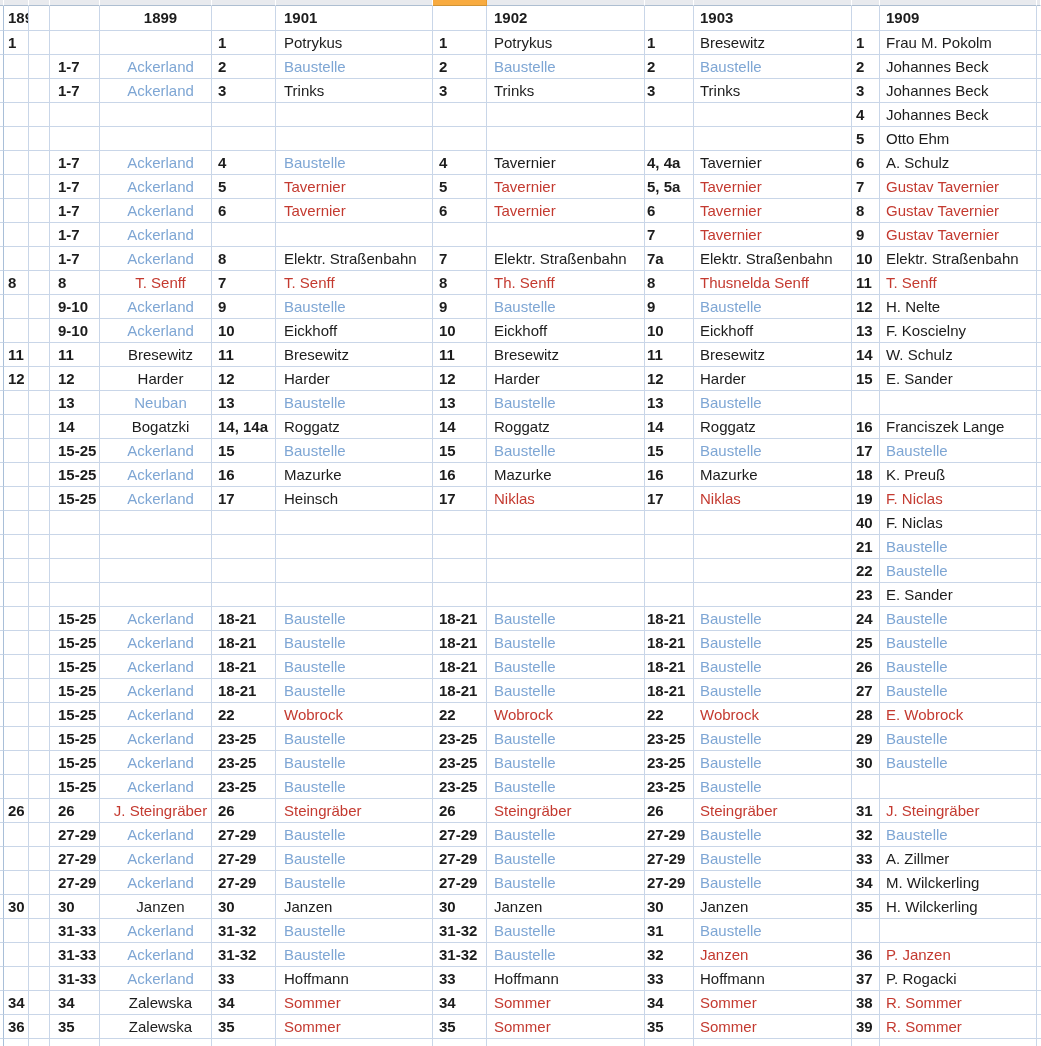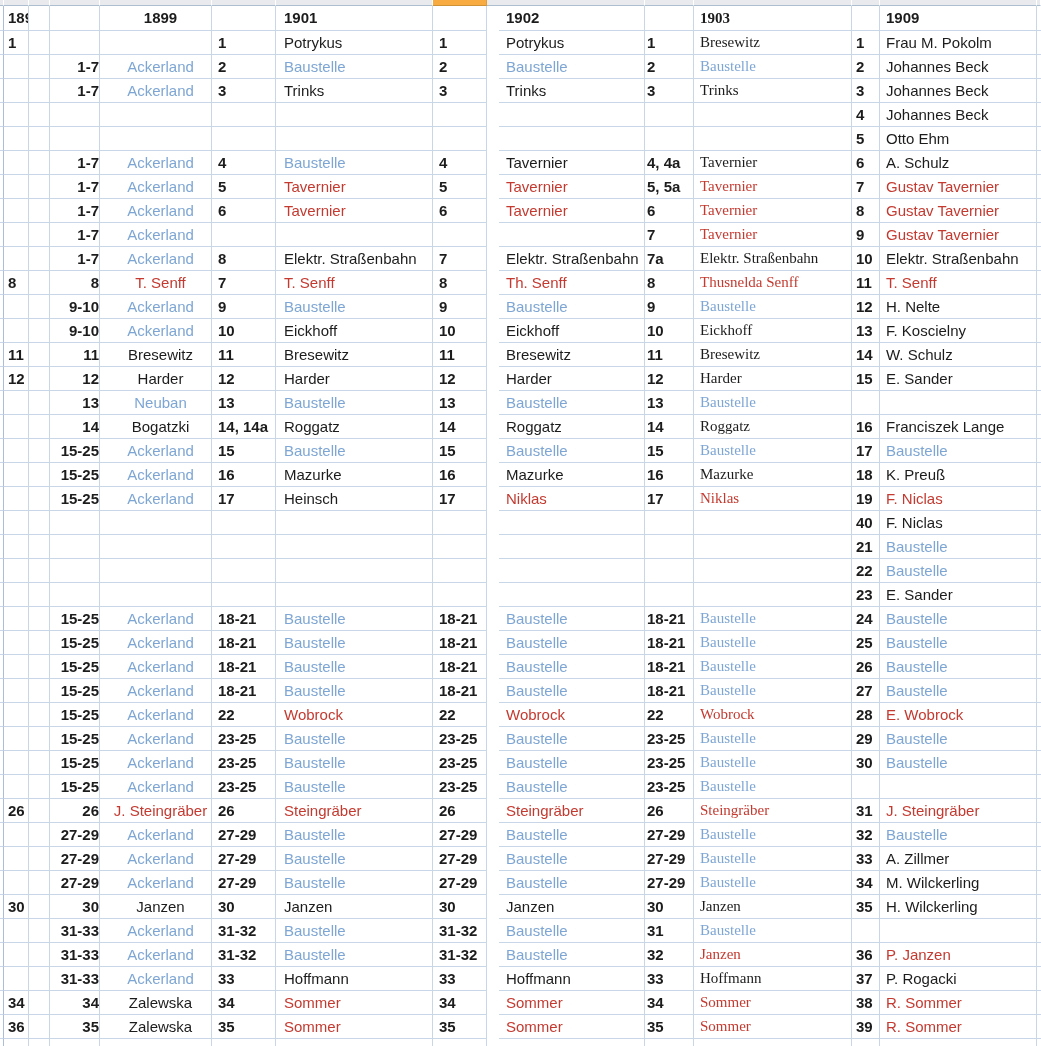--- a/index.html
+++ b/index.html
@@ -51,28 +51,28 @@
   .head{font-weight:700;line-height:24px;}
   .num{font-weight:700;color:var(--black);}
   .k{color:var(--black);}
   .b{color:var(--blue);}
   .r{color:var(--red);}
   .sliver{border-right:1px solid #a9bfd8;}
   .rsliver{border-right:none;}
   .partial{border-bottom:none;}
   .colA{padding-left:4px;}
   .colA2{}
-  .colB{padding-left:8px;text-align:right;}
+  .colB{padding-left:8px;}
   .colC{padding-left:10px;text-align:center;}
   .colD{padding-left:6px;}
   .colE{padding-left:8px;}
   .colF{padding-left:6px;}
-  .colG{padding-left:7px;margin-left:12px;}
+  .colG{padding-left:7px;}
   .colH{padding-left:2px;}
-  .colI{padding-left:6px;font-family:Liberation Serif, serif;}
+  .colI{padding-left:6px;}
   .colJ{padding-left:4px;}
   .colK{padding-left:6px;}
 </style>
 </head>
 <body>
 
 <div class="screen">
   <div class="grid" id="grid">
       <div class="strip"></div>
       <div class="strip"></div>

